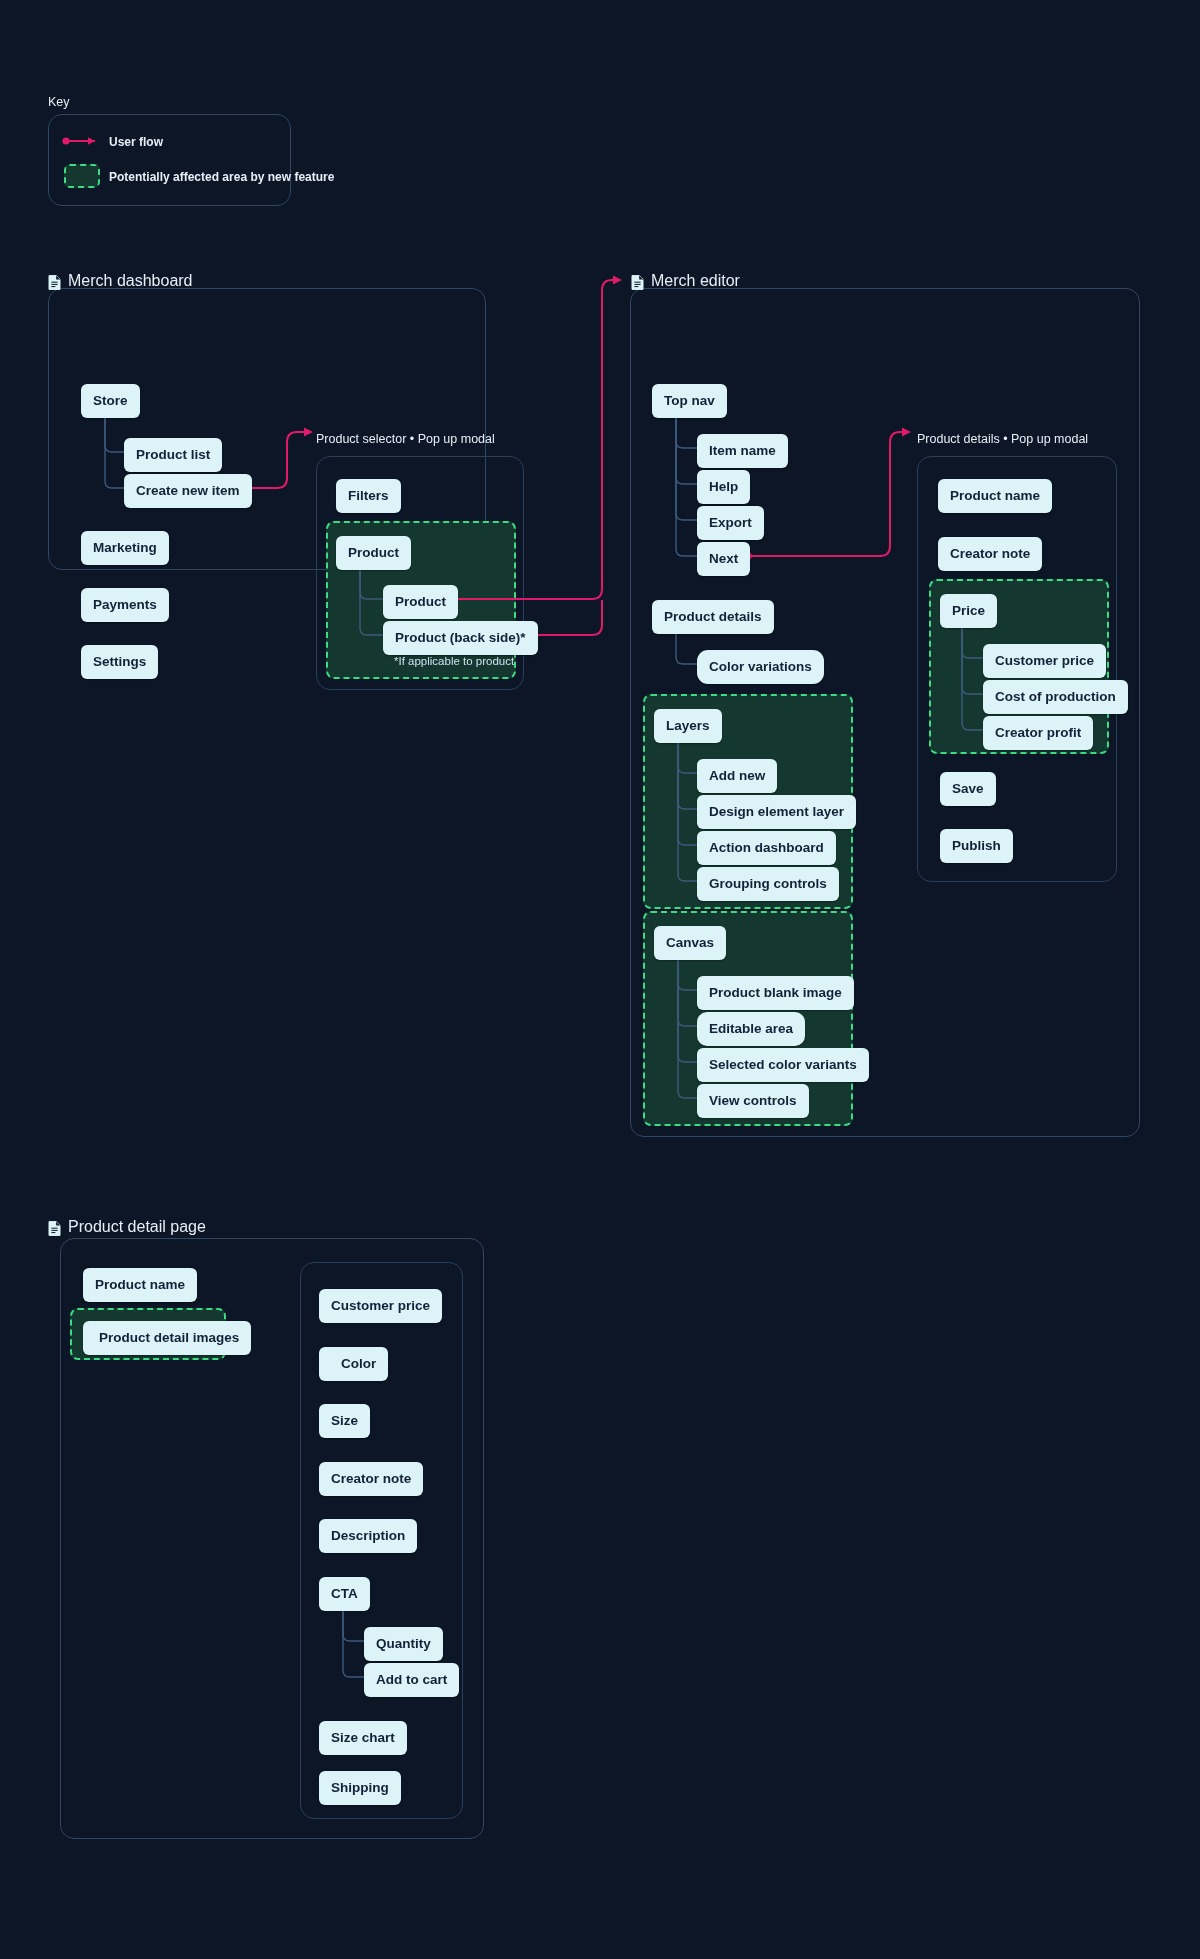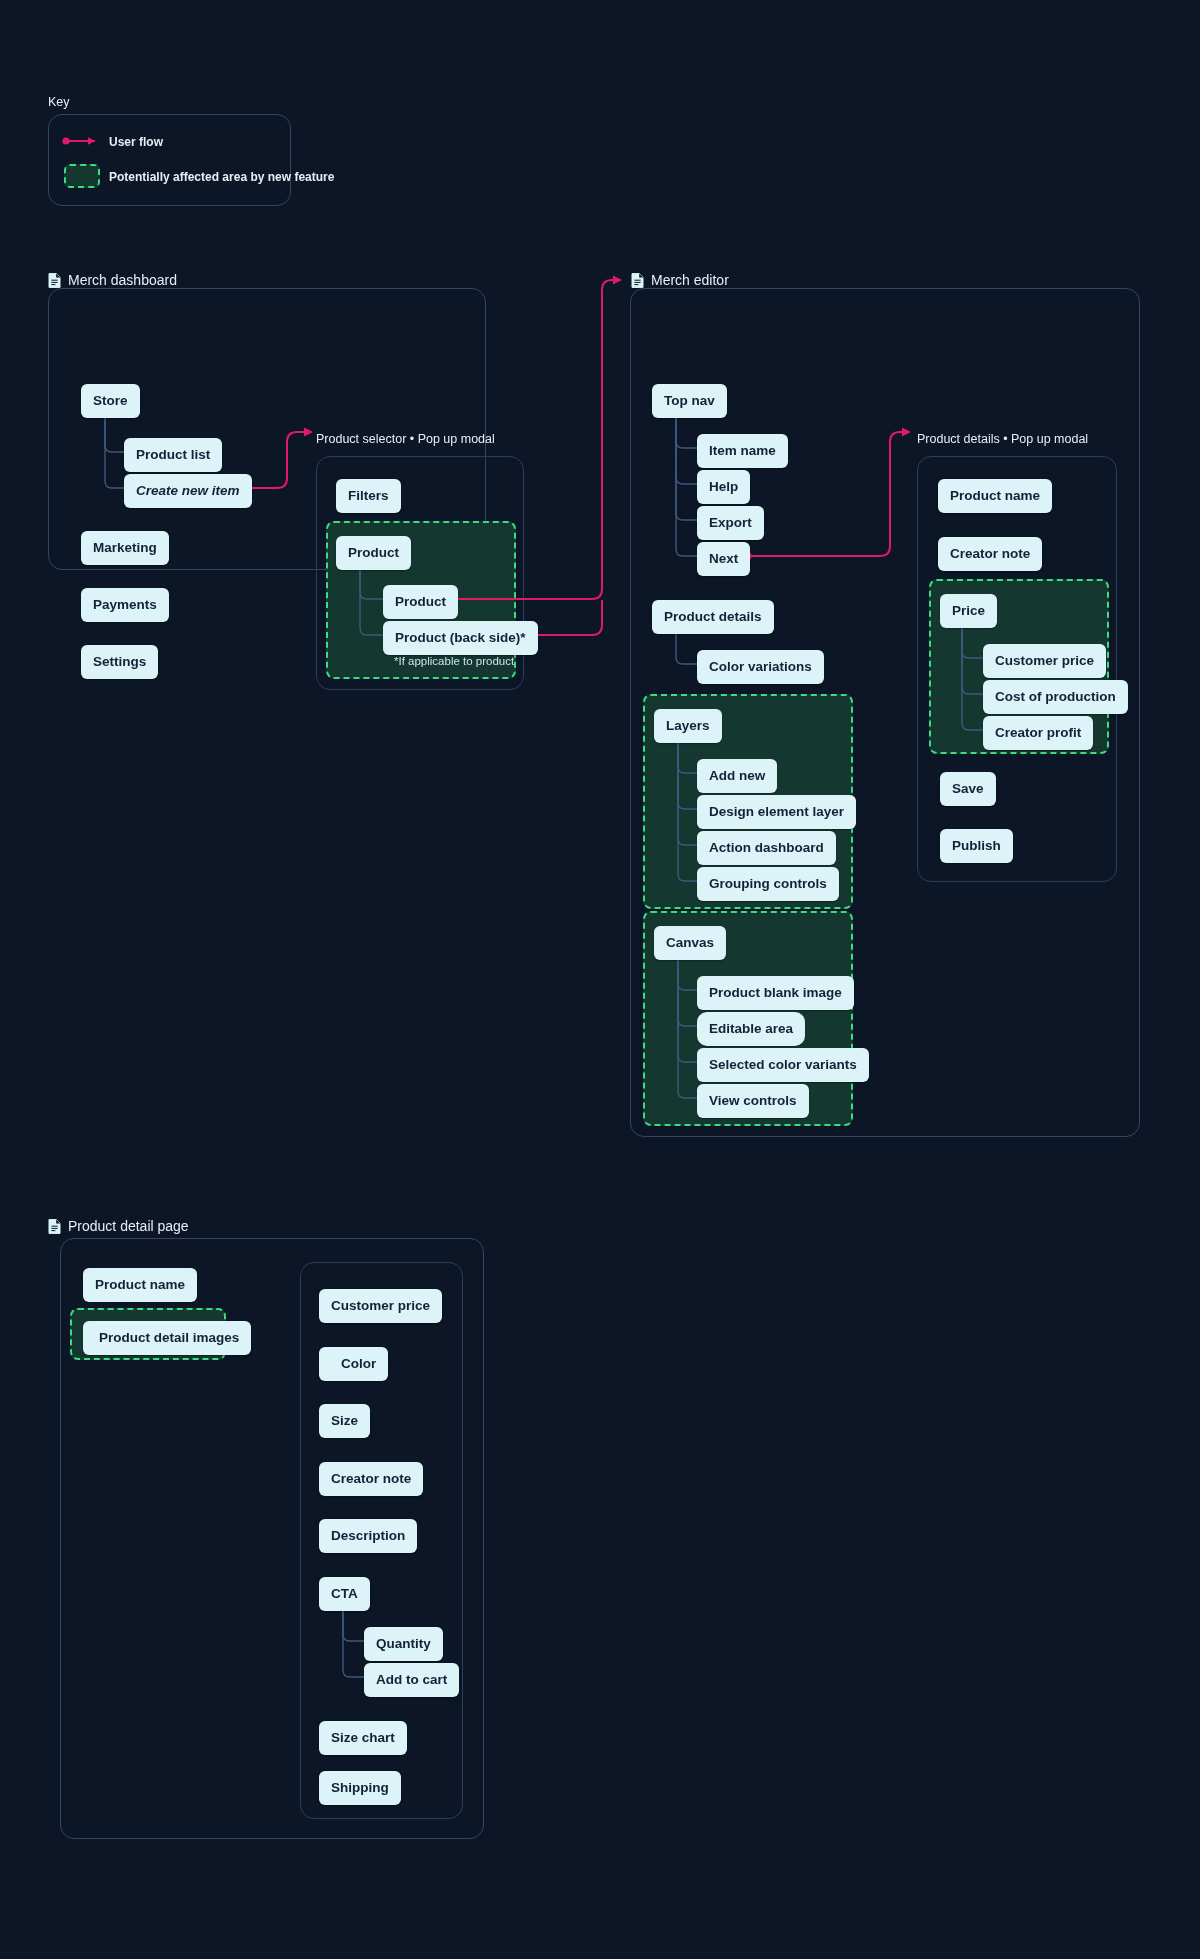--- a/index.html
+++ b/index.html
@@ -39,24 +39,24 @@
     z-index: 1;
   }
   .panel.inner {
     border-color: #27405c;
   }
 
   
   .caption {
     position: absolute;
     display: flex;
-    align-items: center;
+    align-items: flex-end;
     gap: 7px;
     color: #e8eef6;
-    font-size: 14px;
+    font-size: 16px;
     font-weight: 400;
     white-space: nowrap;
     z-index: 6;
   }
   .caption .doc-icon { width: 13px; height: 15px; display: block; }
   .caption-plain {
     position: absolute;
     color: #e8eef6;
     font-size: 12.5px;
     white-space: nowrap;
@@ -162,21 +162,21 @@
       <path d="M8.2,0.6 v3.8 h3.8" fill="#0c1626"></path>
       <path d="M3.4,7.2 h6.2 M3.4,9.4 h6.2 M3.4,11.6 h4" stroke="#0c1626" stroke-width="1"></path>
     </svg>
     <span>Merch dashboard</span>
   </div>
 
   <div class="panel" style="left:48px; top:288px; width:438px; height:282px;"></div>
 
   <div class="node" style="left:81px; top:384px;">Store</div>
   <div class="node" style="left:124px; top:438px;">Product list</div>
-  <div class="node" style="left:124px; top:474px;font-style:italic;">Create new item</div>
+  <div class="node" style="left:124px; top:474px;">Create new item</div>
   <div class="node" style="left:81px; top:531px;">Marketing</div>
   <div class="node" style="left:81px; top:588px;">Payments</div>
   <div class="node" style="left:81px; top:645px;">Settings</div>
 
   <div class="caption-plain" style="left:316px; top:432px;">Product selector  •  Pop up modal</div>
 
   <div class="panel inner" style="left:316px; top:456px; width:208px; height:234px;"></div>
 
   <div class="node" style="left:336px; top:479px;">Filters</div>
 
@@ -199,21 +199,21 @@
 
   <div class="panel" style="left:630px; top:288px; width:510px; height:849px;"></div>
 
   <div class="node" style="left:652px; top:384px;">Top nav</div>
   <div class="node" style="left:697px; top:434px;">Item name</div>
   <div class="node" style="left:697px; top:470px;">Help</div>
   <div class="node" style="left:697px; top:506px;">Export</div>
   <div class="node" style="left:697px; top:542px;">Next</div>
 
   <div class="node" style="left:652px; top:600px;">Product details</div>
-  <div class="node" style="left:697px; top:650px;">Color variations</div>
+  <div class="node" style="left:697px; top:650px;border-radius:11px;">Color variations</div>
 
   <div class="affected" style="left:643px; top:694px; width:210px; height:215px;"></div>
   <div class="node" style="left:654px; top:709px;">Layers</div>
   <div class="node" style="left:697px; top:759px;">Add new</div>
   <div class="node" style="left:697px; top:795px;">Design element layer</div>
   <div class="node" style="left:697px; top:831px;">Action dashboard</div>
   <div class="node" style="left:697px; top:867px;">Grouping controls</div>
 
   <div class="affected" style="left:643px; top:911px; width:210px; height:215px;"></div>
   <div class="node" style="left:654px; top:926px;">Canvas</div>

